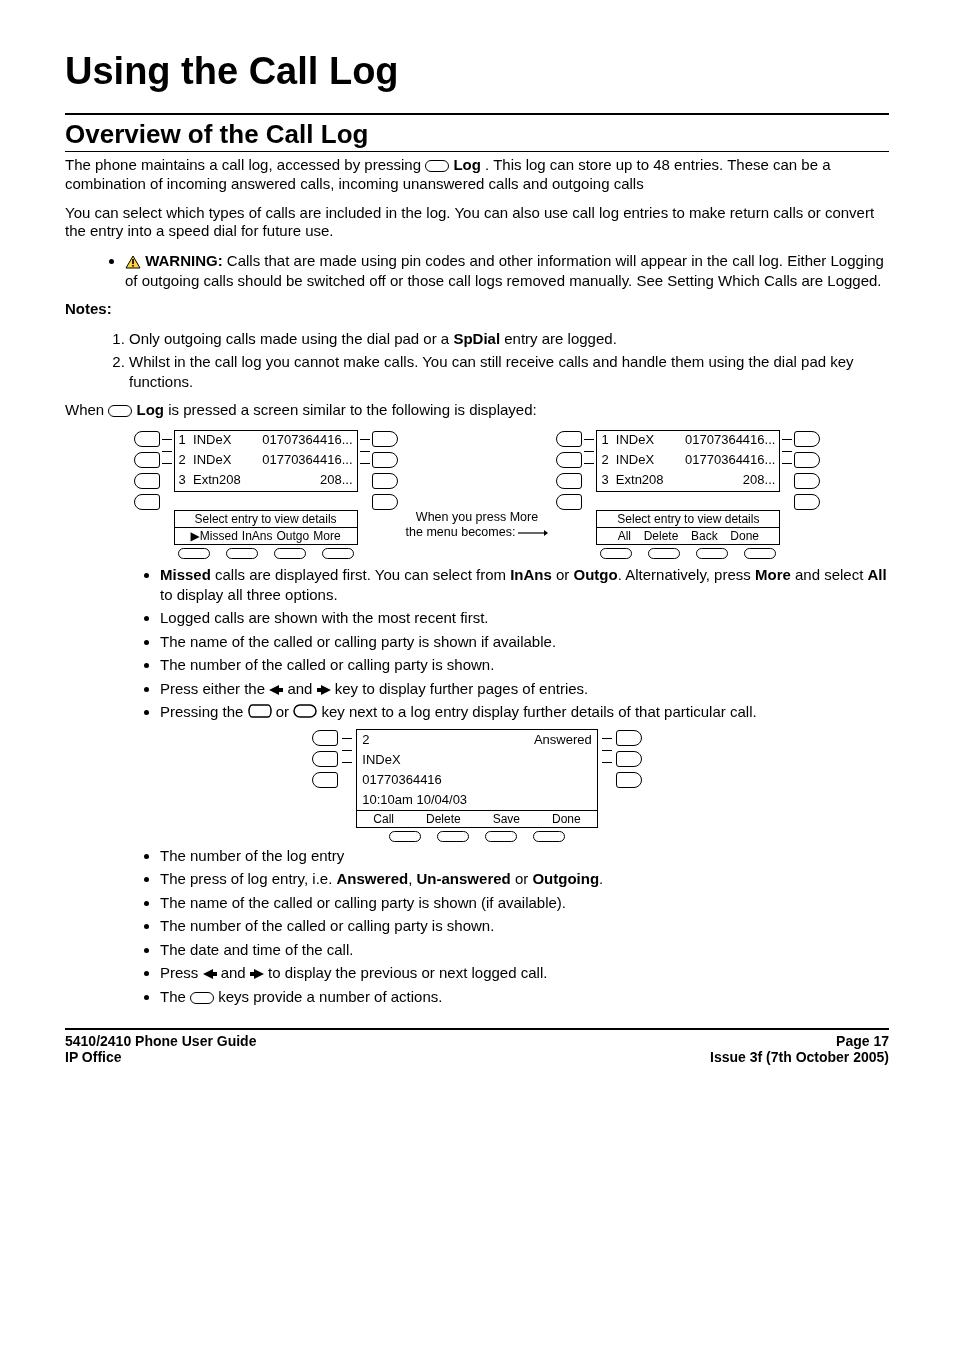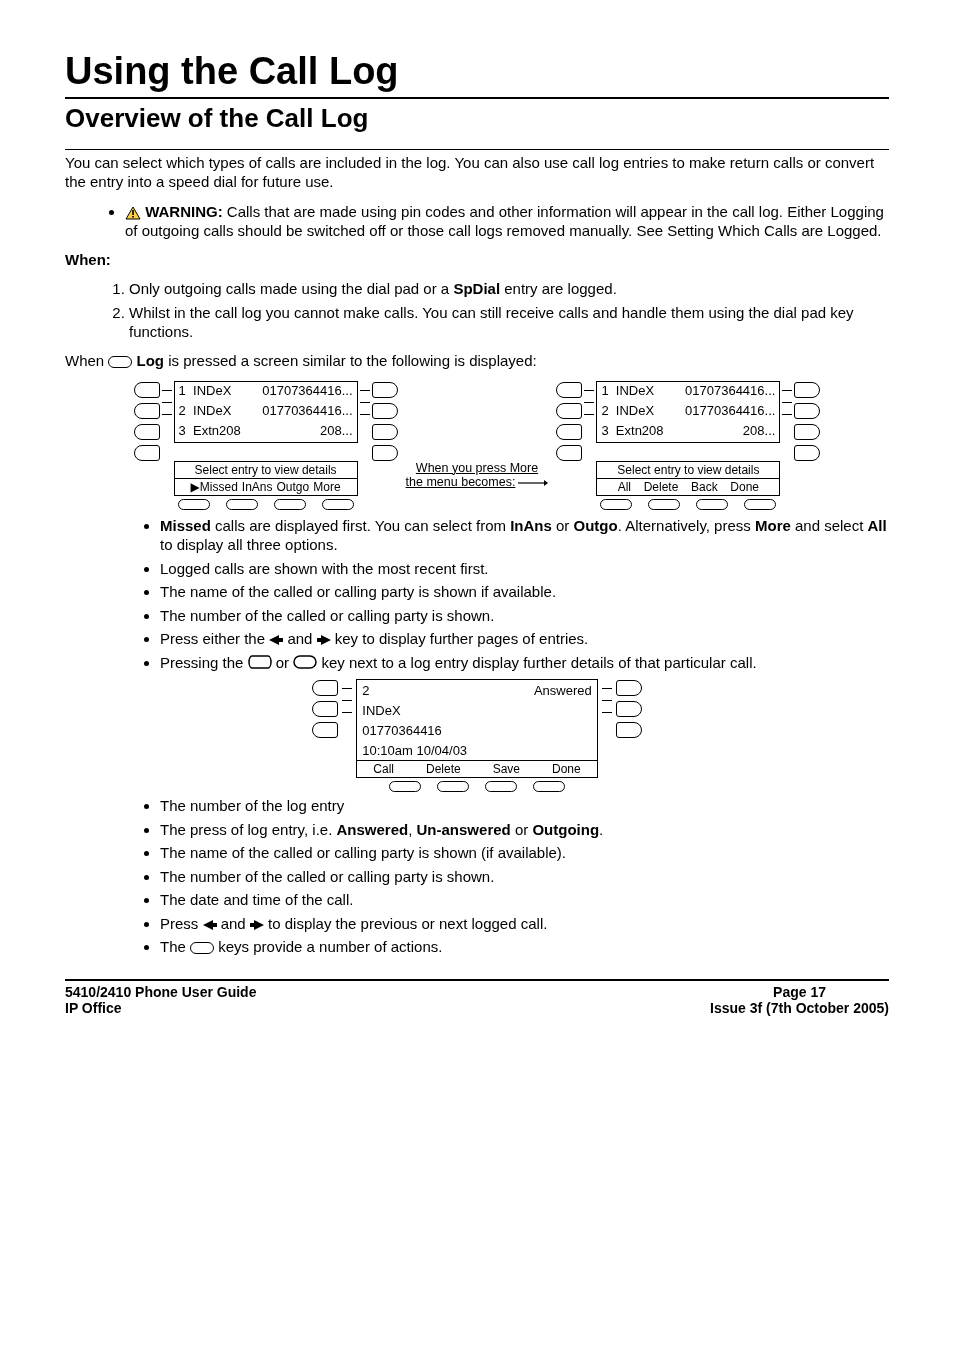--- a/index.html
+++ b/index.html
@@ -11,28 +11,28 @@
     width: 954px;
   }
   .page {
     padding: 50px 65px 30px 65px;
   }
   .h1 {
     font-size: 38px;
     font-weight: bold;
     border-bottom: 2px solid #000;
     margin: 0;
-    padding-bottom: 4px;
+    padding-bottom: 20px;
   }
   .h2 {
     font-size: 26px;
     font-weight: bold;
     margin: 4px 0 2px 0;
     border-bottom: 1.5px solid #000;
-    padding-bottom: 15px;
+    padding-bottom: 1px;
   }
   .p {
     font-size: 15px;
     line-height: 1.25;
     margin: 4px 0 10px 0;
   }
   .indent-list {
     margin: 2px 0 10px 40px;
   }
   .ul-block ul {
@@ -144,21 +144,20 @@
     display:flex;
     justify-content:space-around;
     font-size:12px;
     padding:1px 14px;
     border-top:none;
   }
   .between-text {
     font-size:12.5px;
     text-align:center;
     line-height:1.15;
-    text-decoration:underline;
   }
   .arrow-mid {
     display:flex;
     flex-direction:column;
     align-items:center;
     justify-content:center;
   }
   .arrow-mid svg { margin-top:2px; }
   .detail-lcd-wrap {
     display:flex;
@@ -216,40 +215,46 @@
     gap:32px;
   }
 </style>
 </head>
 <body>
 
 <div class="page">
   <div class="h1">Using the Call Log</div>
   <div class="h2">Overview of the Call Log</div>
 
+  <div class="p">
+    <span>The phone maintains a call log, accessed by pressing </span>
+    <span class="bubble-icon"></span>
+    <b> Log</b>
+    <span>. This log can store up to 48 entries. These can be a combination of incoming answered calls, incoming unanswered calls and outgoing calls</span>
+  </div>
 
   <div class="p">You can select which types of calls are included in the log. You can also use call log entries to make return calls or convert the entry into a speed dial for future use.</div>
 
   <div class="indent-list ul-block">
     <ul>
       <li>
         <span class="tri-warning">
           <svg viewBox="0 0 16 14" width="16" height="14">
             <polygon points="8,1 15,13 1,13" fill="#ffd040" stroke="#000" stroke-width="1"></polygon>
             <rect x="7.2" y="4" width="1.6" height="5" fill="#000"></rect>
             <rect x="7.2" y="10" width="1.6" height="1.6" fill="#000"></rect>
           </svg>
         </span>
         <b> WARNING:</b>
         <span> Calls that are made using pin codes and other information will appear in the call log. Either Logging of outgoing calls should be switched off or those call logs removed manually. See Setting Which Calls are Logged.</span>
       </li>
     </ul>
   </div>
 
-  <div class="notes p">When:</div>
+  <div class="notes p">Notes:</div>
 
   <div class="indent-list ol-block">
     <ol>
       <li>
         <span>Only outgoing calls made using the dial pad or a </span><b>SpDial</b><span> entry are logged.</span>
       </li>
       <li>Whilst in the call log you cannot make calls. You can still receive calls and handle them using the dial pad key functions.</li>
     </ol>
   </div>
 
@@ -504,18 +509,18 @@
       </li>
     </ul>
   </div>
 
   <div class="footer-rule"></div>
   <div class="footer">
     <div>
       <div>5410/2410 Phone User Guide</div>
       <div>IP Office</div>
     </div>
-    <div style="text-align:center">
+    <div style="text-align:right">
       <div>Page 17</div>
       <div>Issue 3f (7th October 2005)</div>
     </div>
   </div>
 </div>
 
 </body></html>

